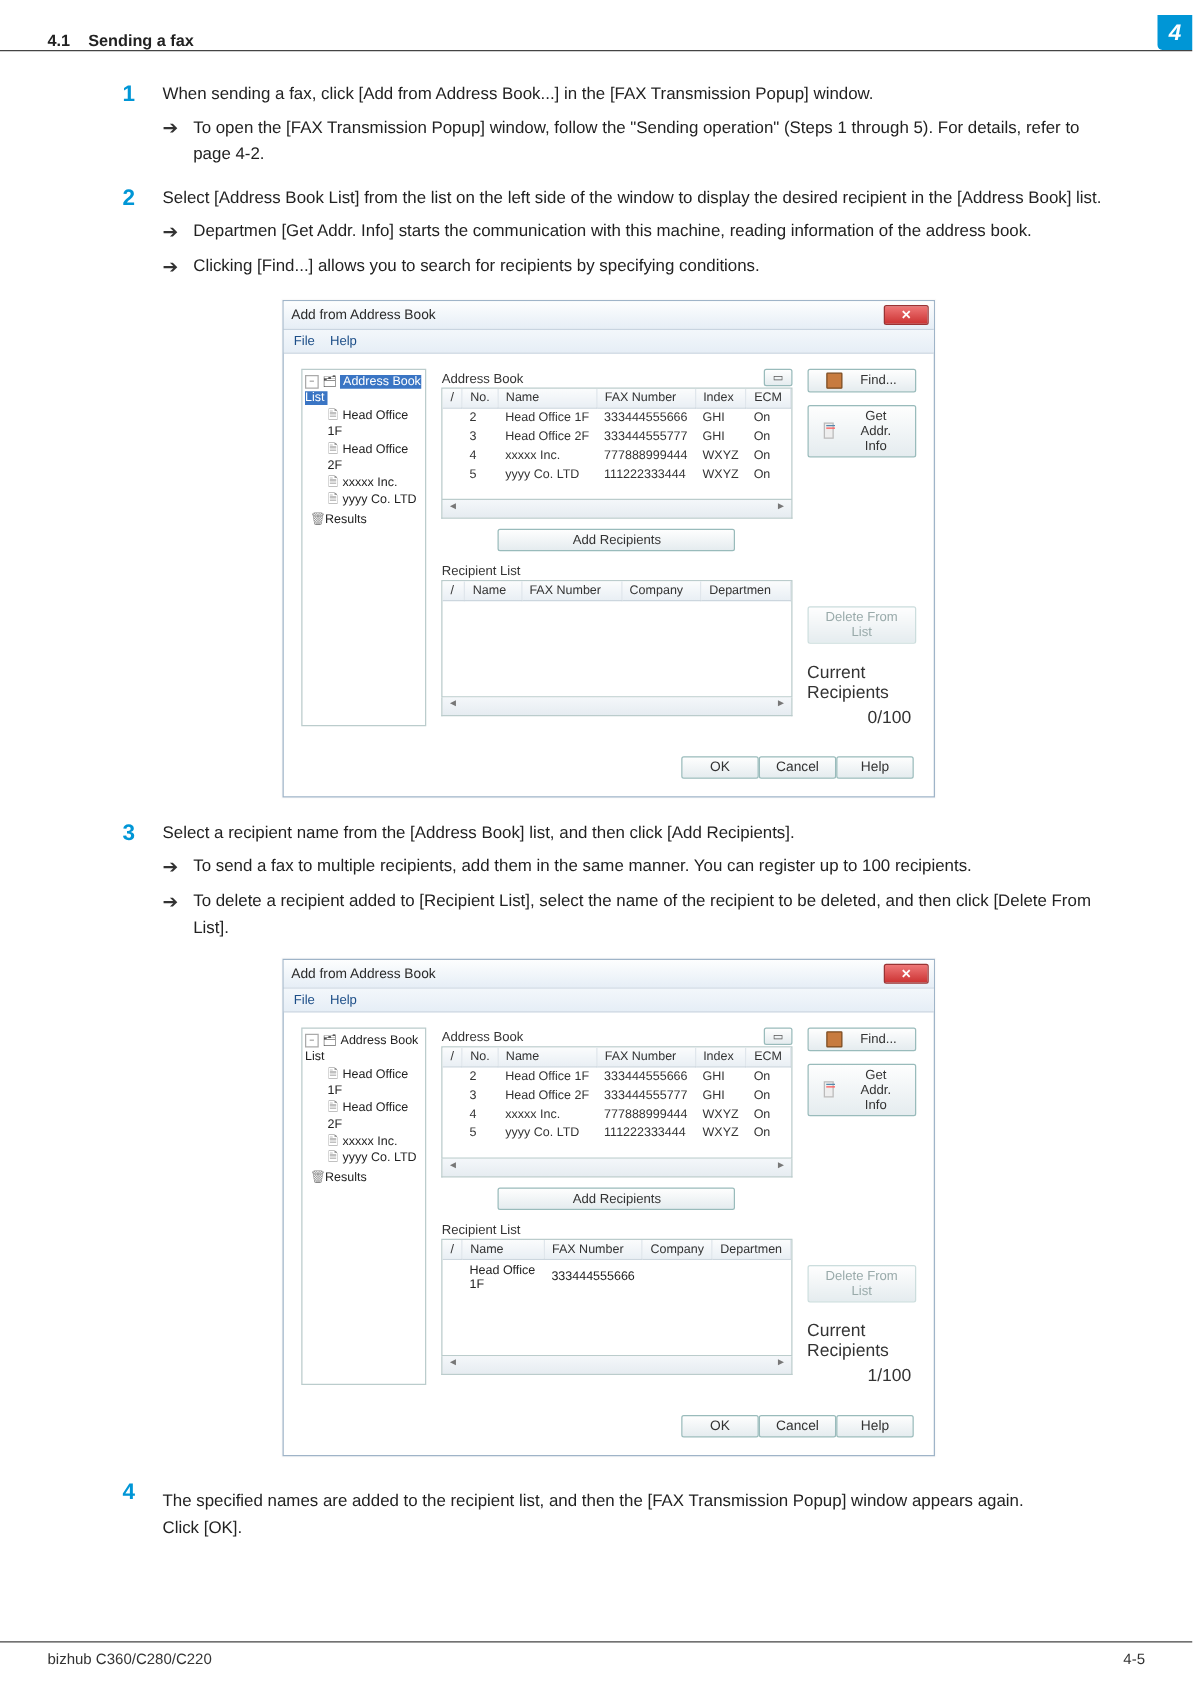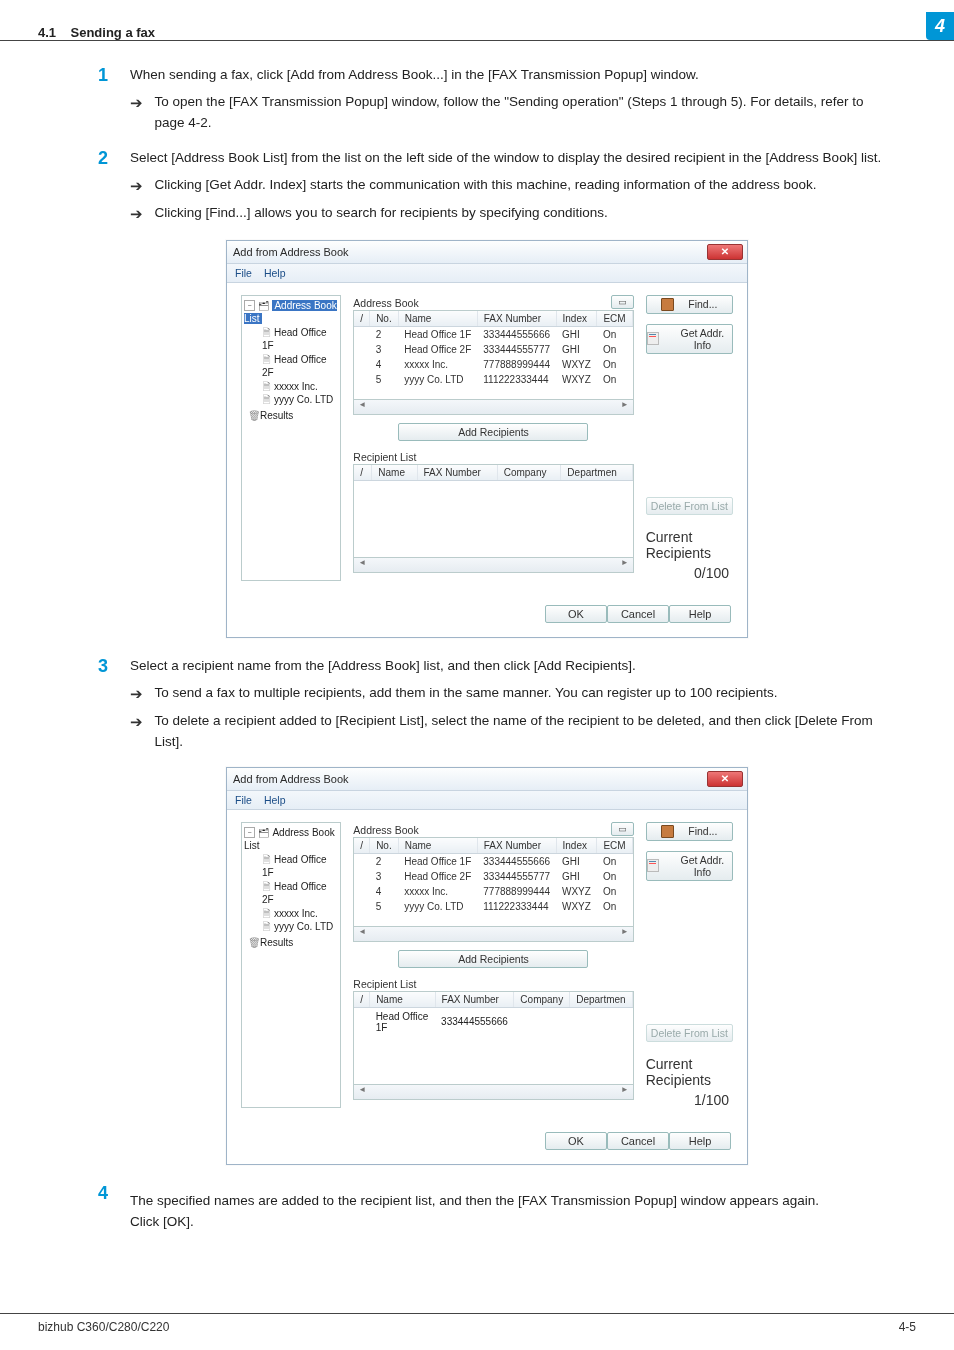--- a/index.html
+++ b/index.html
@@ -121,21 +121,21 @@
     text-align:left; font-weight:normal; color:#333;
     background:linear-gradient(#fbfcfd,#e9eff4);
     border-bottom:1px solid #ccd6de; border-right:1px solid #e0e6ec;
     padding:2px 6px; white-space:nowrap;
   }
   .rec-list td { padding:3px 6px; }
 
   .right { width:100px; display:flex; flex-direction:column; gap:10px; }
   .btn {
     border:1px solid #9bb; background:linear-gradient(#fefefe,#e5ecef);
-    border-radius:2px; font-size:10.5px; padding:2px 0; text-align:center; color:#333;
+    border-radius:2px; font-size:10.5px; padding:2px 12px; text-align:center; color:#333;
     display:flex; align-items:center; justify-content:center; gap:14px;
   }
   .btn.disabled { color:#9aa; border-color:#cdd; }
   .icon-sq { width:11px; height:11px; display:inline-block; }
   .icon-book { background:#c77b3f; border:1px solid #7a4a1f; border-radius:1px; }
   .icon-card { background:#eee; border:1px solid #bbb; position:relative;}
   .icon-card::after{content:"";position:absolute;left:1px;top:3px;width:7px;height:1px;background:#f55;}
   .icon-card::before{content:"";position:absolute;left:1px;top:1px;width:7px;height:1px;background:#58a;}
   .cur-rec { font-size:14px; color:#333; margin-top:4px; }
   .cur-rec .count { text-align:right; padding-right:4px; margin-top:4px; }
@@ -181,21 +181,21 @@
         </div>
       </div>
     </div>
 
     <div class="step">
       <div class="step-num">2</div>
       <div class="step-body">
         <div>Select [Address Book List] from the list on the left side of the window to display the desired recipient in the [Address Book] list.</div>
         <div class="sub">
           <div class="arrow">➔</div>
-          <div class="sub-text">Clicking [Get Addr. Index] starts the communication with this machine, reading information of the address book.</div>
+          <div class="sub-text">Departmen [Get Addr. Info] starts the communication with this machine, reading information of the address book.</div>
         </div>
         <div class="sub">
           <div class="arrow">➔</div>
           <div class="sub-text">Clicking [Find...] allows you to search for recipients by specifying conditions.</div>
         </div>
       </div>
     </div>
 
     <div class="win-wrap">
       <div class="win">

